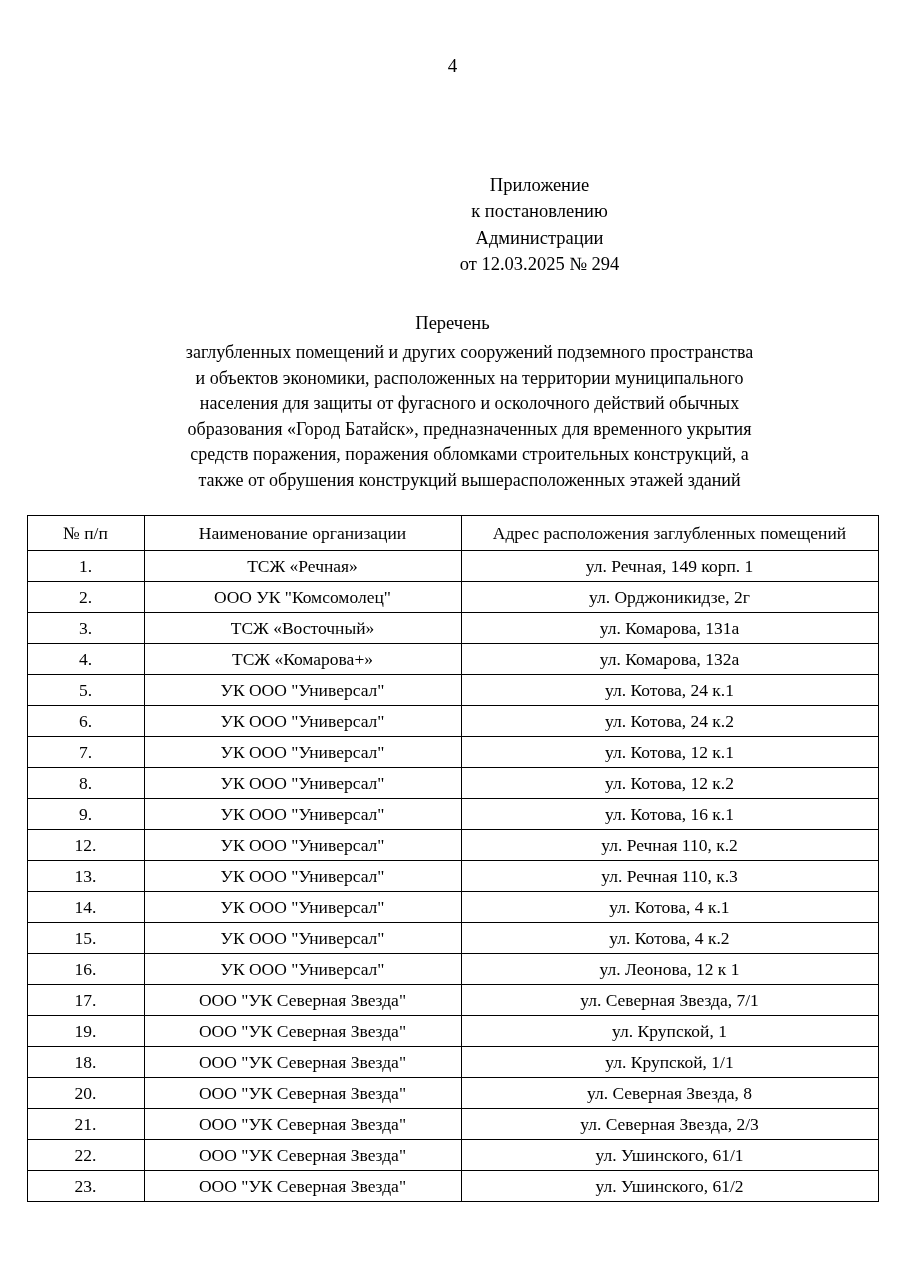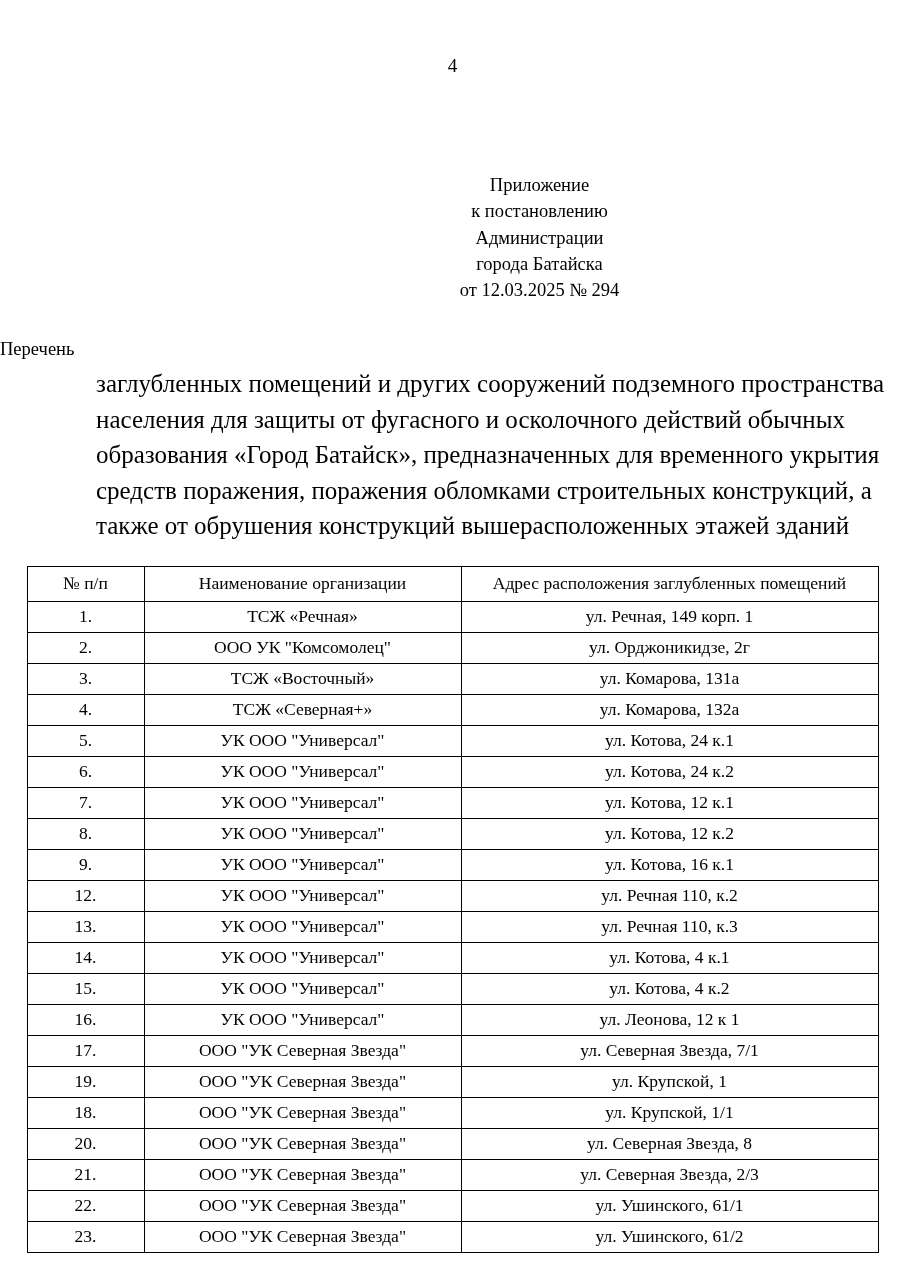--- a/index.html
+++ b/index.html
@@ -34,26 +34,26 @@
     font-size: 18.5px;
     line-height: 1.42;
     padding-left: 270px;
     padding-right: 96px;
   }
   .appendix-block div {
     white-space: nowrap;
   }
   .doc-title {
     margin-top: 36px;
-    text-align: left;
+    text-align: center;
     font-size: 18.5px;
   }
   .doc-subtitle {
     margin-top: 6px;
-    font-size: 25px;
+    font-size: 18px;
     line-height: 1.42;
     text-align: center;
     padding-left: 80px;
     padding-right: 62px;
     margin-left: 16px;
   }
   .doc-subtitle span {
     display: block;
     white-space: nowrap;
   }
@@ -85,28 +85,28 @@
 <body>
 
 <div class="page">
 
   <div class="page-number">4</div>
 
   <div class="appendix-block">
     <div>Приложение</div>
     <div>к постановлению</div>
     <div>Администрации</div>
-    <div>города Батайска</div>
     <div>от 12.03.2025 № 294</div>
   </div>
 
   <div class="doc-title">Перечень</div>
 
   <div class="doc-subtitle">
     <span>заглубленных помещений и других сооружений подземного пространства</span>
+    <span>и объектов экономики, расположенных на территории муниципального</span>
     <span>населения для защиты от фугасного и осколочного действий обычных</span>
     <span>образования «Город Батайск», предназначенных для временного укрытия</span>
     <span>средств поражения, поражения обломками строительных конструкций, а</span>
     <span>также от обрушения конструкций вышерасположенных этажей зданий</span>
   </div>
 
   <table class="listing">
     <thead>
       <tr>
         <td class="col-num">№ п/п</td>
@@ -125,21 +125,21 @@
         <td class="col-org">ООО УК "Комсомолец"</td>
         <td class="col-addr">ул. Орджоникидзе, 2г</td>
       </tr>
       <tr>
         <td class="col-num">3.</td>
         <td class="col-org">ТСЖ «Восточный»</td>
         <td class="col-addr">ул. Комарова, 131а</td>
       </tr>
       <tr>
         <td class="col-num">4.</td>
-        <td class="col-org">ТСЖ «Северная+»</td>
+        <td class="col-org">ТСЖ «Комарова+»</td>
         <td class="col-addr">ул. Комарова, 132а</td>
       </tr>
       <tr>
         <td class="col-num">5.</td>
         <td class="col-org">УК ООО "Универсал"</td>
         <td class="col-addr">ул. Котова, 24 к.1</td>
       </tr>
       <tr>
         <td class="col-num">6.</td>
         <td class="col-org">УК ООО "Универсал"</td>

